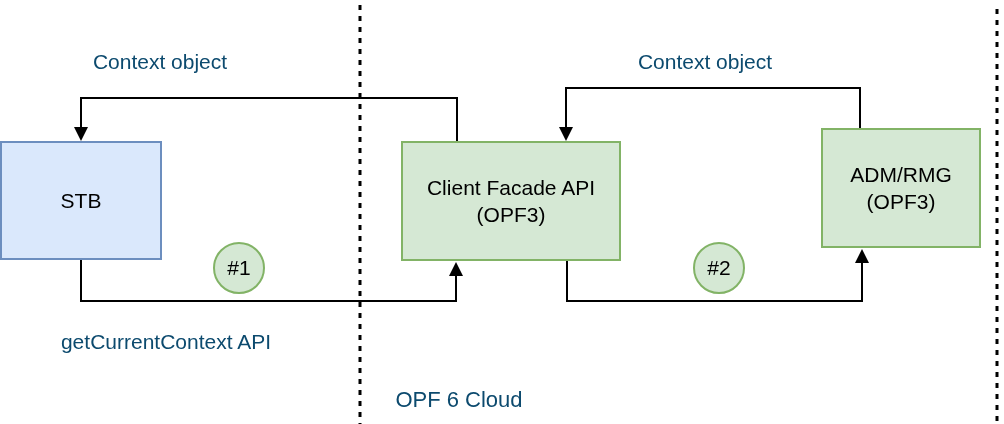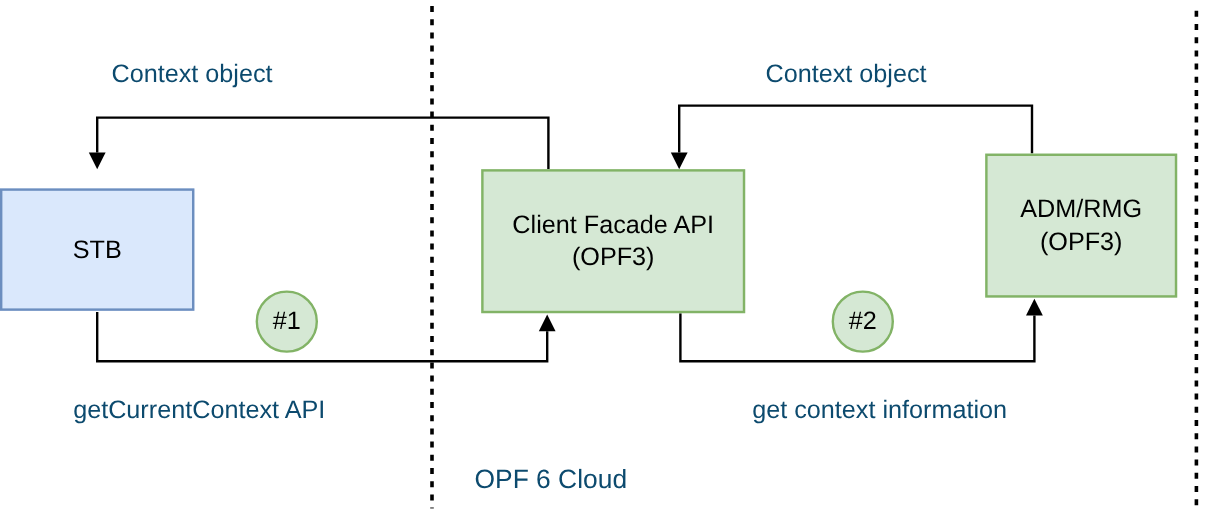--- a/index.html
+++ b/index.html
@@ -35,21 +35,21 @@
     color: #000000;
   }
   .node.blue {
     background: #dae8fc;
     border: 2px solid #6c8ebf;
   }
   .node.green {
     background: #d5e8d4;
     border: 2px solid #82b366;
   }
-  .node-stb    { left: 0px;   top: 157px; width: 162px; height: 102px; }
+  .node-stb    { left: 0px;   top: 141px; width: 162px; height: 119px; }
   .node-client { left: 401px; top: 141px; width: 220px; height: 120px; }
   .node-adm    { left: 781px; top: 128px; width: 160px; height: 120px; margin-left: 40px; }
 
   .badge {
     position: absolute;
     box-sizing: border-box;
     width: 52px;
     height: 52px;
     border-radius: 50%;
     background: #d5e8d4;
@@ -116,17 +116,16 @@
   <div class="badge badge-1">
     <span>#1</span>
   </div>
   <div class="badge badge-2">
     <span>#2</span>
   </div>
 
   <div class="lbl lbl-ctx-left">Context object</div>
   <div class="lbl lbl-ctx-right">Context object</div>
   <div class="lbl lbl-getcur">getCurrentContext API</div>
-  <div class="lbl lbl-getinfo">get context information</div>
 
   <div class="lbl lbl-cloud">OPF 6 Cloud</div>
 
 </div>
 
 </body></html>

